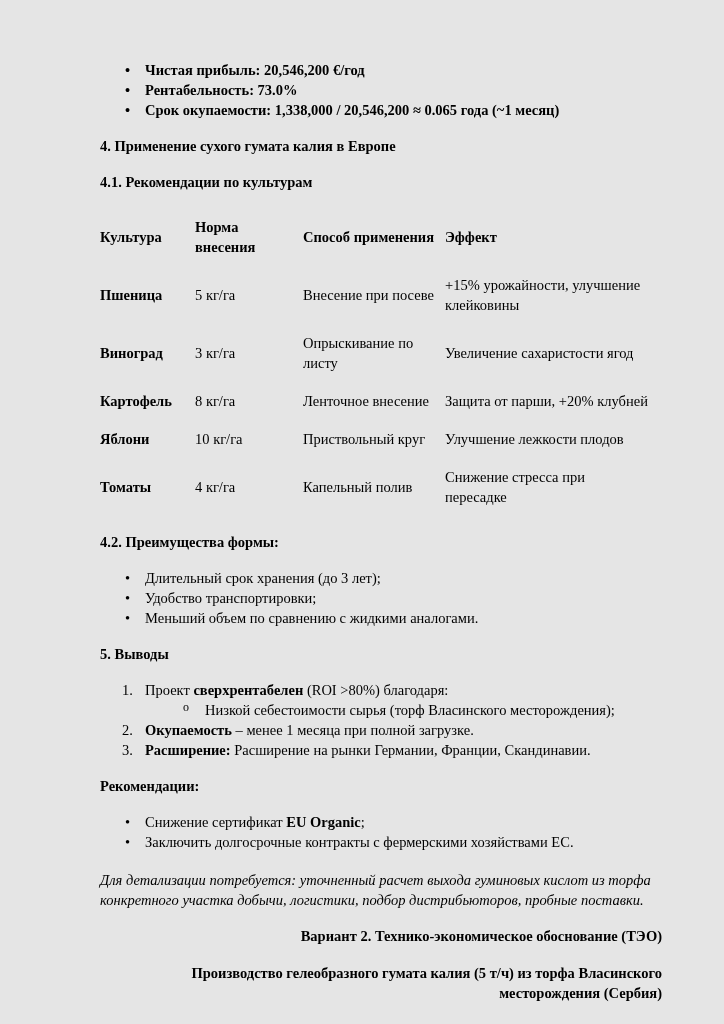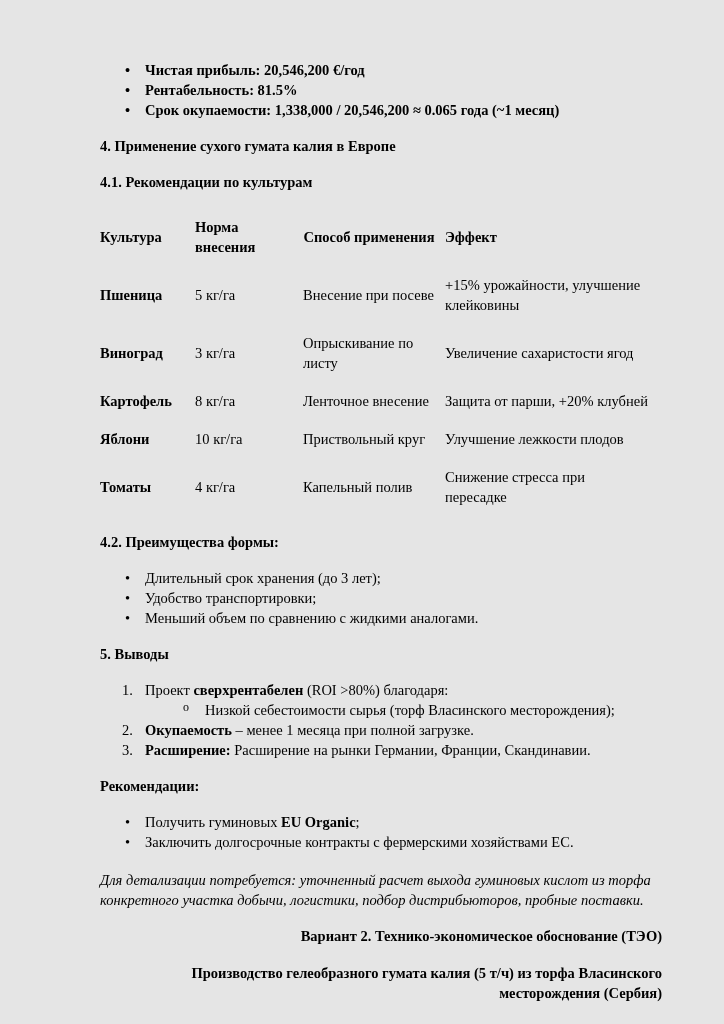--- a/index.html
+++ b/index.html
@@ -55,35 +55,35 @@
   table.crops th, table.crops td {
     vertical-align: middle;
     text-align: left;
     padding: 9px 10px 9px 0;
     font-weight: normal;
   }
   table.crops th { font-weight: bold; }
   table.crops td.col-crop { font-weight: bold; }
   table.crops .w0 { width: 95px; }
   table.crops .w1 { width: 108px; }
-  table.crops .w2 { width: 142px; text-align: center; }
+  table.crops .w2 { width: 142px; }
   table.crops .w3 { width: 215px; }
 
   .note { font-style: italic; margin: 18px 0 10px 0; }
   .center-heading { font-weight: bold; text-align: right; margin: 16px 0 0 0; }
   .center-heading.sub { margin-top: 17px; }
 </style>
 </head>
 <body>
 
 <div class="page">
 
   <ul class="disc">
     <li><b>Чистая прибыль: 20,546,200 €/год</b></li>
-    <li><b>Рентабельность: 81.5%</b></li>
+    <li><b>Рентабельность: 73.0%</b></li>
     <li><b>Срок окупаемости: 1,338,000 / 20,546,200 ≈ 0.065 года (~1 месяц)</b></li>
   </ul>
 
   <div class="heading">4. Применение сухого гумата калия в Европе</div>
 
   <div class="heading">4.1. Рекомендации по культурам</div>
 
   <table class="crops">
     <thead>
       <tr>
@@ -149,21 +149,21 @@
     </li>
     <li>
       <span></span><b>Расширение:</b><span> Расширение на рынки Германии, Франции, Скандинавии.</span>
     </li>
   </ol>
 
   <div class="heading">Рекомендации:</div>
 
   <ul class="disc normal-marker">
     <li>
-      <span>Получить гуминовых </span><b>EU Organic</b><span>;</span>
+      <span>Снижение сертификат </span><b>EU Organic</b><span>;</span>
     </li>
     <li>
       <span>Заключить долгосрочные контракты с фермерскими хозяйствами ЕС.</span><b></b><span></span>
     </li>
   </ul>
 
   <div class="note">Для детализации потребуется: уточненный расчет выхода гуминовых кислот из торфа конкретного участка добычи, логистики, подбор дистрибьюторов, пробные поставки.</div>
 
   <div class="center-heading">Вариант 2. Технико-экономическое обоснование (ТЭО)</div>
 

